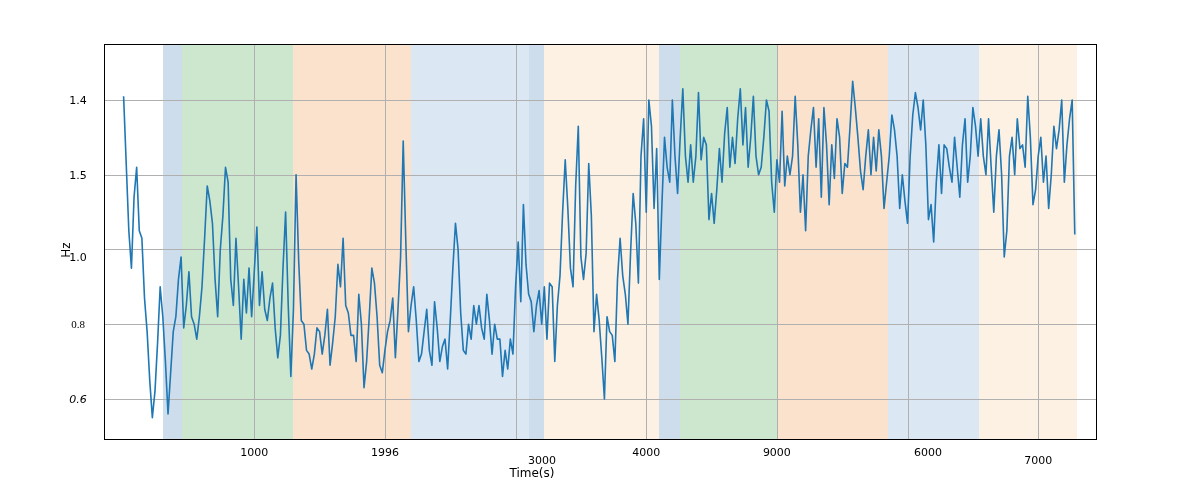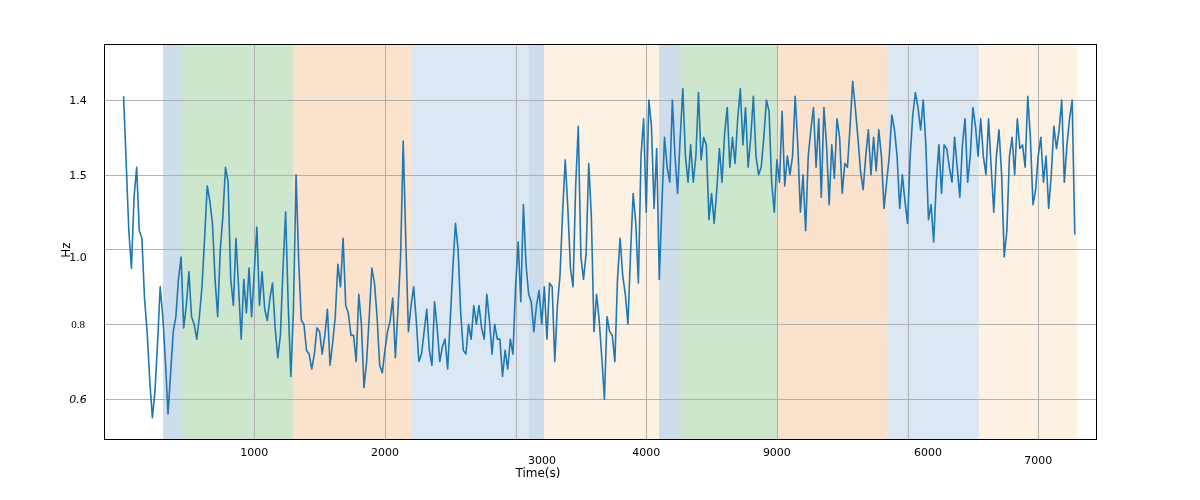--- a/index.html
+++ b/index.html
@@ -59,21 +59,20 @@
     font-size: 12px;
     white-space: nowrap;
   }
   .xlabel {
     position: absolute;
     bottom: 20px;
     left: 0;
     width: 1064px;
     text-align: center;
     font-size: 12px;
-    margin-left: 6px;
   }
   .region {
     position: absolute;
     top: 0;
     height: 100%;
     opacity: 0.32;
   }
   .gridline-h {
     position: absolute;
     left: 0;
@@ -155,19 +154,19 @@
       </svg>
     </div>
   <div class="plot-border"></div>
 
 <div class="tick-y" style="top: 398.906px; font-style: italic;">0.6</div>
     <div class="tick-y" style="top: 324.189px; font-family: Liberation Serif, serif;">0.8</div>
     <div class="tick-y" style="top: 257px;">1.0</div>
     <div class="tick-y" style="top: 174.755px;">1.5</div>
     <div class="tick-y" style="top: 100.038px;">1.4</div>
     <div class="tick-x" style="left: 254.257px;">1000</div>
-    <div class="tick-x" style="left: 384.914px;">2000</div>
+    <div class="tick-x" style="left: 384.914px;">1996</div>
     <div class="tick-x" style="left: 542px; margin-top: 8px;">3000</div>
     <div class="tick-x" style="left: 646.23px;">4000</div>
     <div class="tick-x" style="left: 776.888px;">9000</div>
     <div class="tick-x" style="left: 907.546px; padding-left: 41px;">6000</div>
     <div class="tick-x" style="left: 1038.2px; margin-top: 8px;">7000</div>
   </div>
 
 </body></html>

